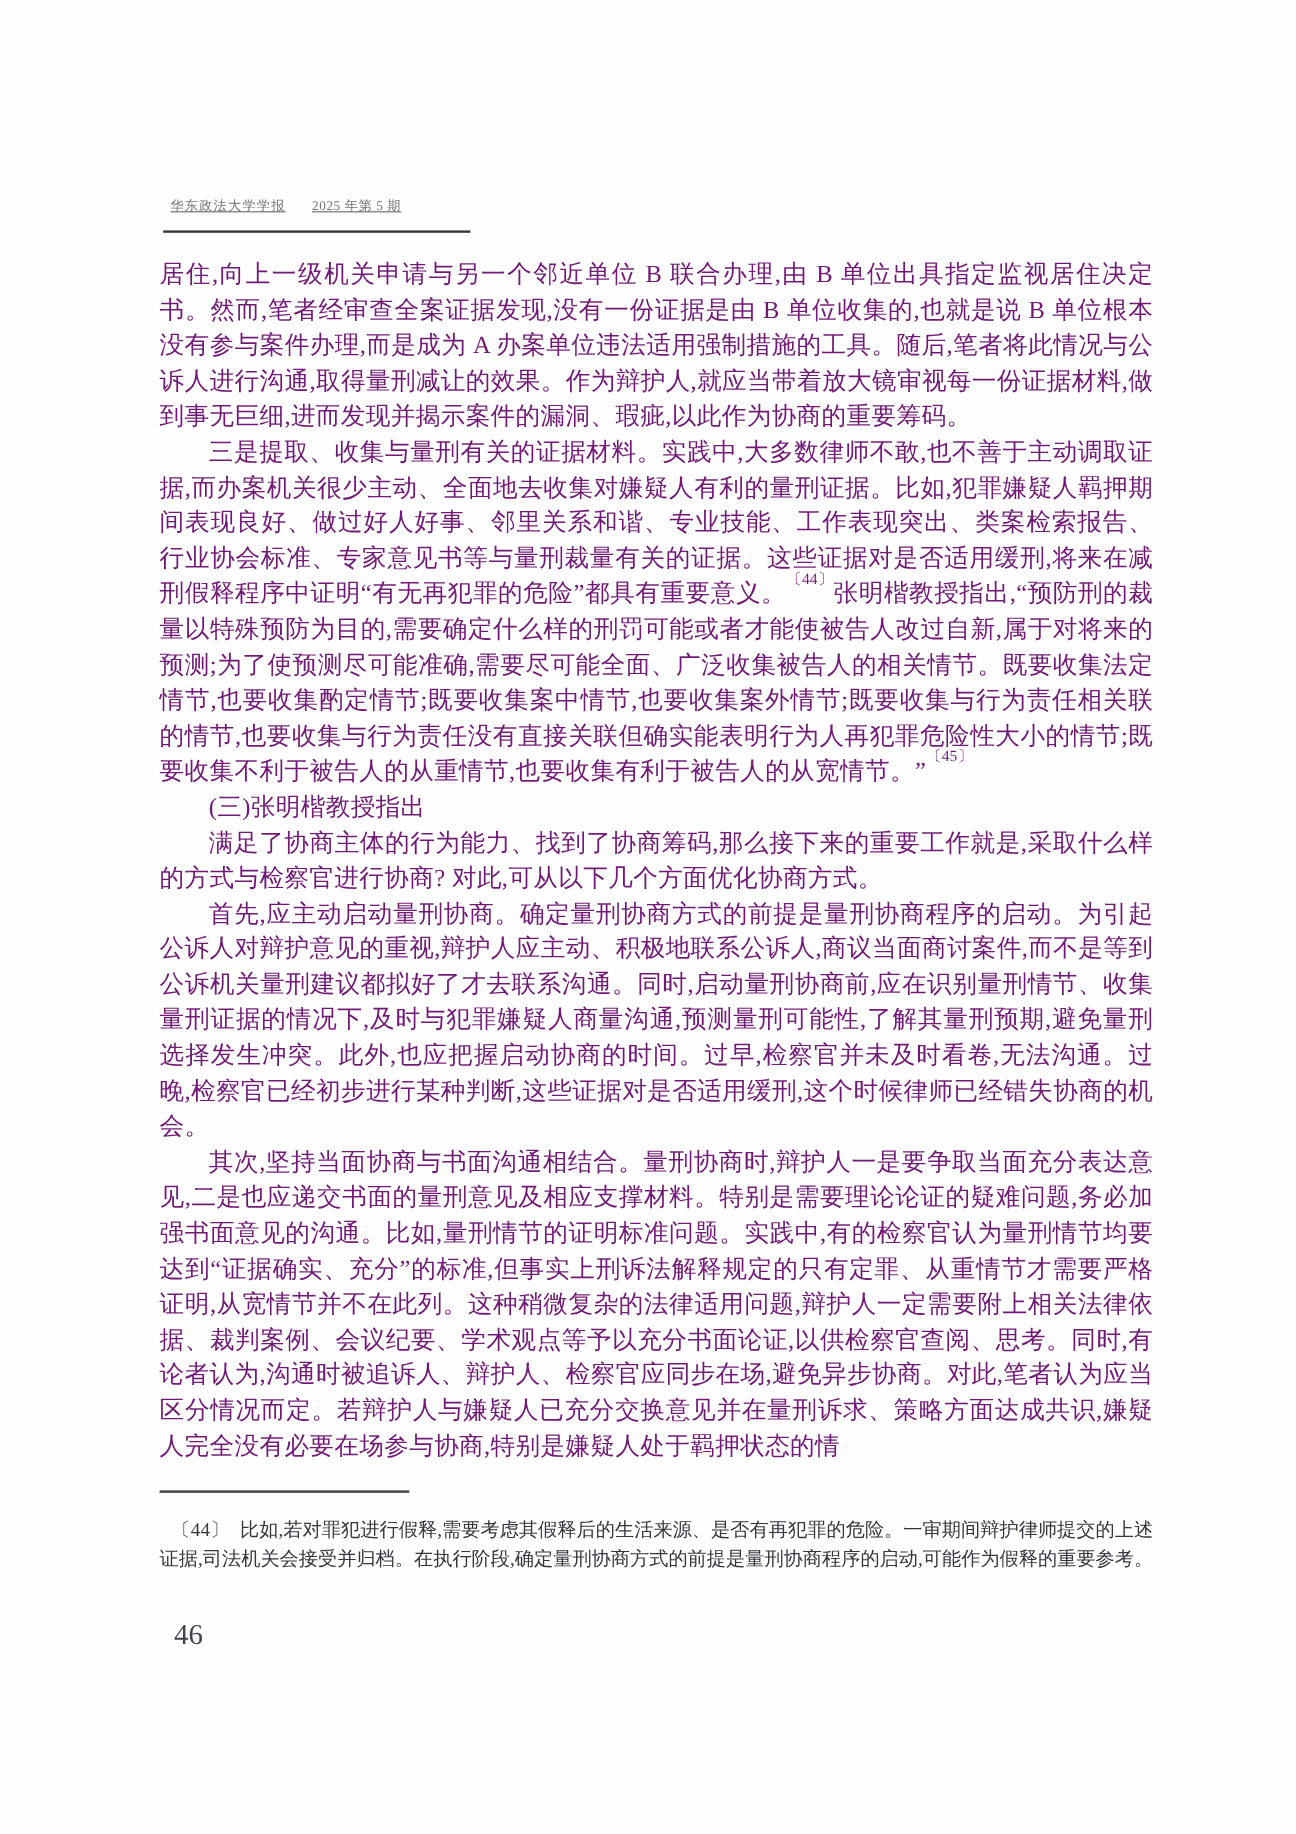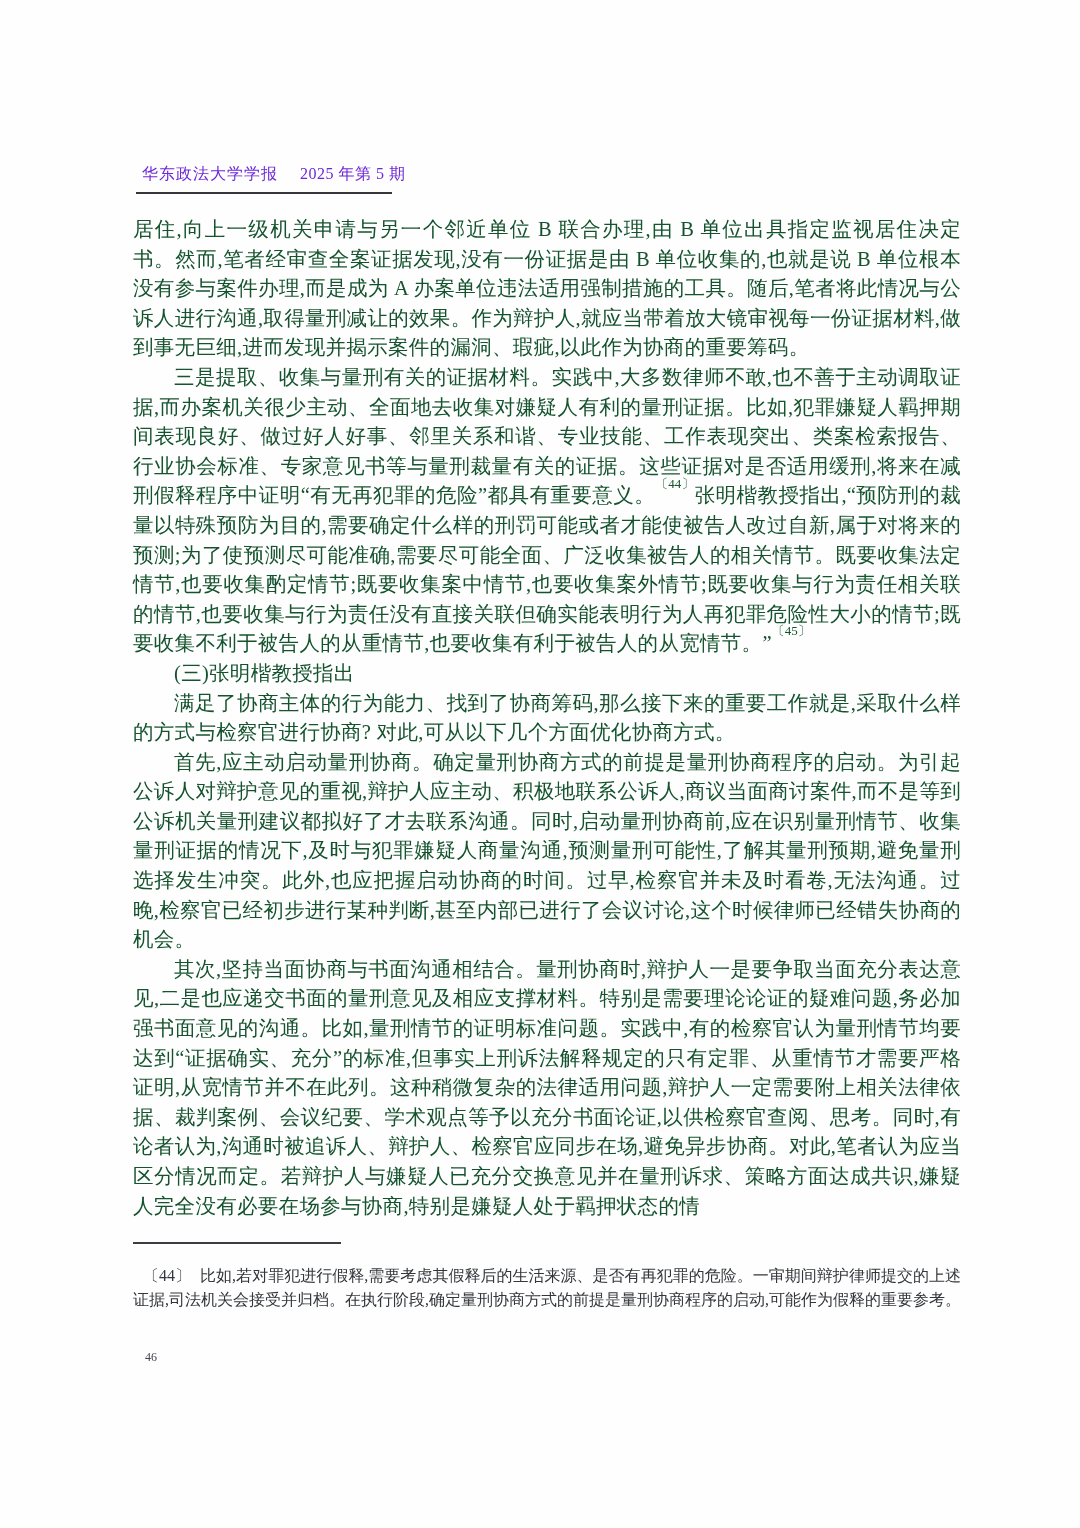--- a/index.html
+++ b/index.html
@@ -13,45 +13,46 @@
     height: 1528px;
     margin: 0 auto;
     background: #fefefe;
     overflow: hidden;
     font-family: "Liberation Serif", "DejaVu Serif", serif;
   }
   .page-header {
     position: absolute;
     top: 164px;
     left: 142px;
-    font-size: 16px;
-    color: #6d28d9;
+    font-size: 11px;
+    color: #737373;
     letter-spacing: 1px;
     white-space: nowrap;
+    text-decoration: underline;
   }
   .page-header .issue {
     margin-left: 22px;
     letter-spacing: 0.5px;
   }
   .header-rule {
     position: absolute;
     top: 192px;
     left: 136px;
     width: 256px;
     height: 2px;
     background: #34373c;
   }
   .body-text {
     position: absolute;
     top: 215px;
     left: 133px;
     width: 828px;
     font-size: 20.5px;
     line-height: 29.6px;
-    color: #14532d;
+    color: #701a75;
     text-align: justify;
     letter-spacing: 0.3px;
   }
   .body-text p {
     margin: 0;
     text-indent: 2em;
   }
   .body-text p.no-indent {
     text-indent: 0;
   }
@@ -84,39 +85,39 @@
     margin: 0;
     text-indent: 10px;
   }
   .fn-marker {
     margin-right: 9px;
   }
   .page-number {
     position: absolute;
     top: 1350px;
     left: 145px;
-    font-size: 12px;
+    font-size: 24px;
     color: #41444b;
   }
 </style>
 </head>
 <body>
 
 <div class="page">
 
   <header class="page-header"><span>华东政法大学学报</span><span class="issue">2025 年第 5 期</span></header>
 
   <div class="header-rule"></div>
 
   <main class="body-text">
     <p class="para no-indent">居住,向上一级机关申请与另一个邻近单位 B 联合办理,由 B 单位出具指定监视居住决定书。然而,笔者经审查全案证据发现,没有一份证据是由 B 单位收集的,也就是说 B 单位根本没有参与案件办理,而是成为 A 办案单位违法适用强制措施的工具。随后,笔者将此情况与公诉人进行沟通,取得量刑减让的效果。作为辩护人,就应当带着放大镜审视每一份证据材料,做到事无巨细,进而发现并揭示案件的漏洞、瑕疵,以此作为协商的重要筹码。</p>
     <p class="para"><span>三是提取、收集与量刑有关的证据材料。实践中,大多数律师不敢,也不善于主动调取证据,而办案机关很少主动、全面地去收集对嫌疑人有利的量刑证据。比如,犯罪嫌疑人羁押期间表现良好、做过好人好事、邻里关系和谐、专业技能、工作表现突出、类案检索报告、行业协会标准、专家意见书等与量刑裁量有关的证据。这些证据对是否适用缓刑,将来在减刑假释程序中证明“有无再犯罪的危险”都具有重要意义。</span><sup class="fn-ref">〔44〕</sup><span>张明楷教授指出,“预防刑的裁量以特殊预防为目的,需要确定什么样的刑罚可能或者才能使被告人改过自新,属于对将来的预测;为了使预测尽可能准确,需要尽可能全面、广泛收集被告人的相关情节。既要收集法定情节,也要收集酌定情节;既要收集案中情节,也要收集案外情节;既要收集与行为责任相关联的情节,也要收集与行为责任没有直接关联但确实能表明行为人再犯罪危险性大小的情节;既要收集不利于被告人的从重情节,也要收集有利于被告人的从宽情节。”</span><sup class="fn-ref">〔45〕</sup></p>
     <p class="para">(三)张明楷教授指出</p>
     <p class="para">满足了协商主体的行为能力、找到了协商筹码,那么接下来的重要工作就是,采取什么样的方式与检察官进行协商? 对此,可从以下几个方面优化协商方式。</p>
-    <p class="para">首先,应主动启动量刑协商。确定量刑协商方式的前提是量刑协商程序的启动。为引起公诉人对辩护意见的重视,辩护人应主动、积极地联系公诉人,商议当面商讨案件,而不是等到公诉机关量刑建议都拟好了才去联系沟通。同时,启动量刑协商前,应在识别量刑情节、收集量刑证据的情况下,及时与犯罪嫌疑人商量沟通,预测量刑可能性,了解其量刑预期,避免量刑选择发生冲突。此外,也应把握启动协商的时间。过早,检察官并未及时看卷,无法沟通。过晚,检察官已经初步进行某种判断,甚至内部已进行了会议讨论,这个时候律师已经错失协商的机会。</p>
+    <p class="para">首先,应主动启动量刑协商。确定量刑协商方式的前提是量刑协商程序的启动。为引起公诉人对辩护意见的重视,辩护人应主动、积极地联系公诉人,商议当面商讨案件,而不是等到公诉机关量刑建议都拟好了才去联系沟通。同时,启动量刑协商前,应在识别量刑情节、收集量刑证据的情况下,及时与犯罪嫌疑人商量沟通,预测量刑可能性,了解其量刑预期,避免量刑选择发生冲突。此外,也应把握启动协商的时间。过早,检察官并未及时看卷,无法沟通。过晚,检察官已经初步进行某种判断,这些证据对是否适用缓刑,这个时候律师已经错失协商的机会。</p>
     <p class="para">其次,坚持当面协商与书面沟通相结合。量刑协商时,辩护人一是要争取当面充分表达意见,二是也应递交书面的量刑意见及相应支撑材料。特别是需要理论论证的疑难问题,务必加强书面意见的沟通。比如,量刑情节的证明标准问题。实践中,有的检察官认为量刑情节均要达到“证据确实、充分”的标准,但事实上刑诉法解释规定的只有定罪、从重情节才需要严格证明,从宽情节并不在此列。这种稍微复杂的法律适用问题,辩护人一定需要附上相关法律依据、裁判案例、会议纪要、学术观点等予以充分书面论证,以供检察官查阅、思考。同时,有论者认为,沟通时被追诉人、辩护人、检察官应同步在场,避免异步协商。对此,笔者认为应当区分情况而定。若辩护人与嫌疑人已充分交换意见并在量刑诉求、策略方面达成共识,嫌疑人完全没有必要在场参与协商,特别是嫌疑人处于羁押状态的情</p>
   </main>
 
   <div class="footnote-rule"></div>
 
   <section class="footnotes">
     <p class="footnote"><span class="fn-marker">〔44〕</span><span>比如,若对罪犯进行假释,需要考虑其假释后的生活来源、是否有再犯罪的危险。一审期间辩护律师提交的上述证据,司法机关会接受并归档。在执行阶段,确定量刑协商方式的前提是量刑协商程序的启动,可能作为假释的重要参考。</span></p>
   </section>
 
   <div class="page-number">46</div>

